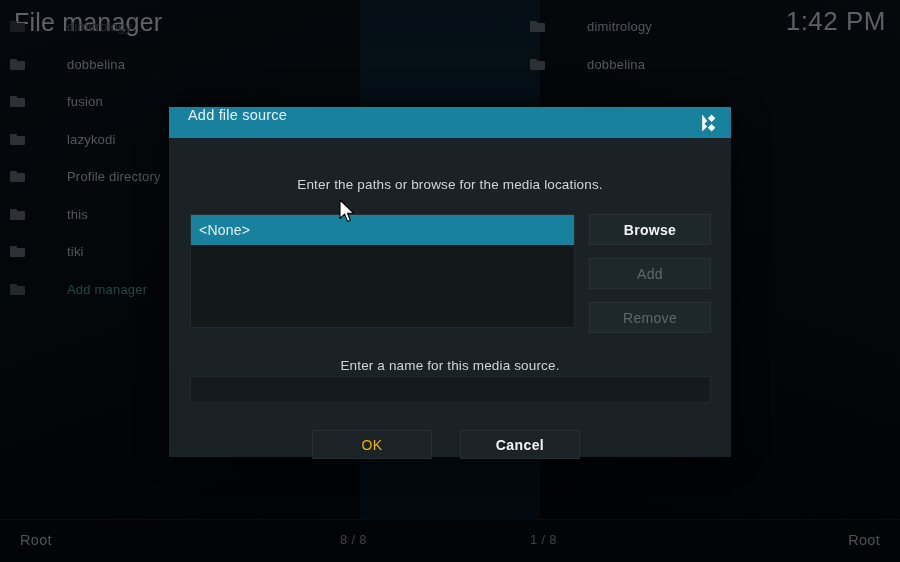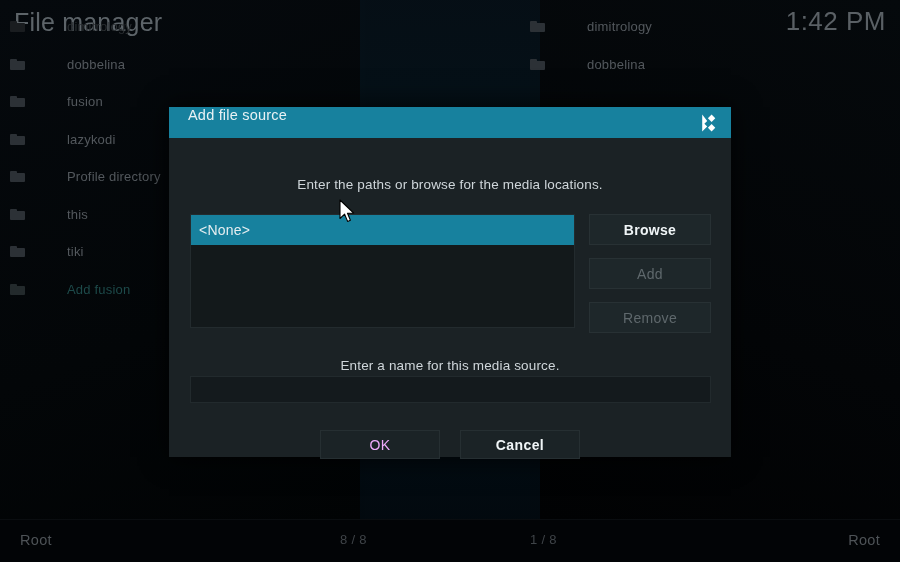--- a/index.html
+++ b/index.html
@@ -244,21 +244,21 @@
     height: 29px;
     background: #1b2326;
     border: 1px solid #262f32;
     box-sizing: border-box;
     display: flex;
     align-items: center;
     justify-content: center;
     font-size: 14px;
     letter-spacing: .4px;
   }
-  .btn-ok     { left: 151px; color: #f0abfc; }
+  .btn-ok     { left: 143px; color: #eab308; }
   .btn-cancel { left: 291px; color: #f0f5f7; font-weight: bold; }
 
   
   .cursor {
     position: absolute;
     left: 339px; top: 199px;
     width: 18px; height: 26px;
     pointer-events: none;
     z-index: 50;
   }
@@ -299,21 +299,21 @@
     <div class="file-row">
       <span class="folder-icon"></span>
       <span class="file-label">this</span>
     </div>
     <div class="file-row">
       <span class="folder-icon"></span>
       <span class="file-label">tiki</span>
     </div>
     <div class="file-row selected">
       <span class="folder-icon"></span>
-      <span class="file-label">Add fusion</span>
+      <span class="file-label">Add manager</span>
     </div>
   </div>
 
   <div class="col col-right">
     <div class="file-row">
       <span class="folder-icon"></span>
       <span class="file-label">dimitrology</span>
     </div>
     <div class="file-row">
       <span class="folder-icon"></span>

